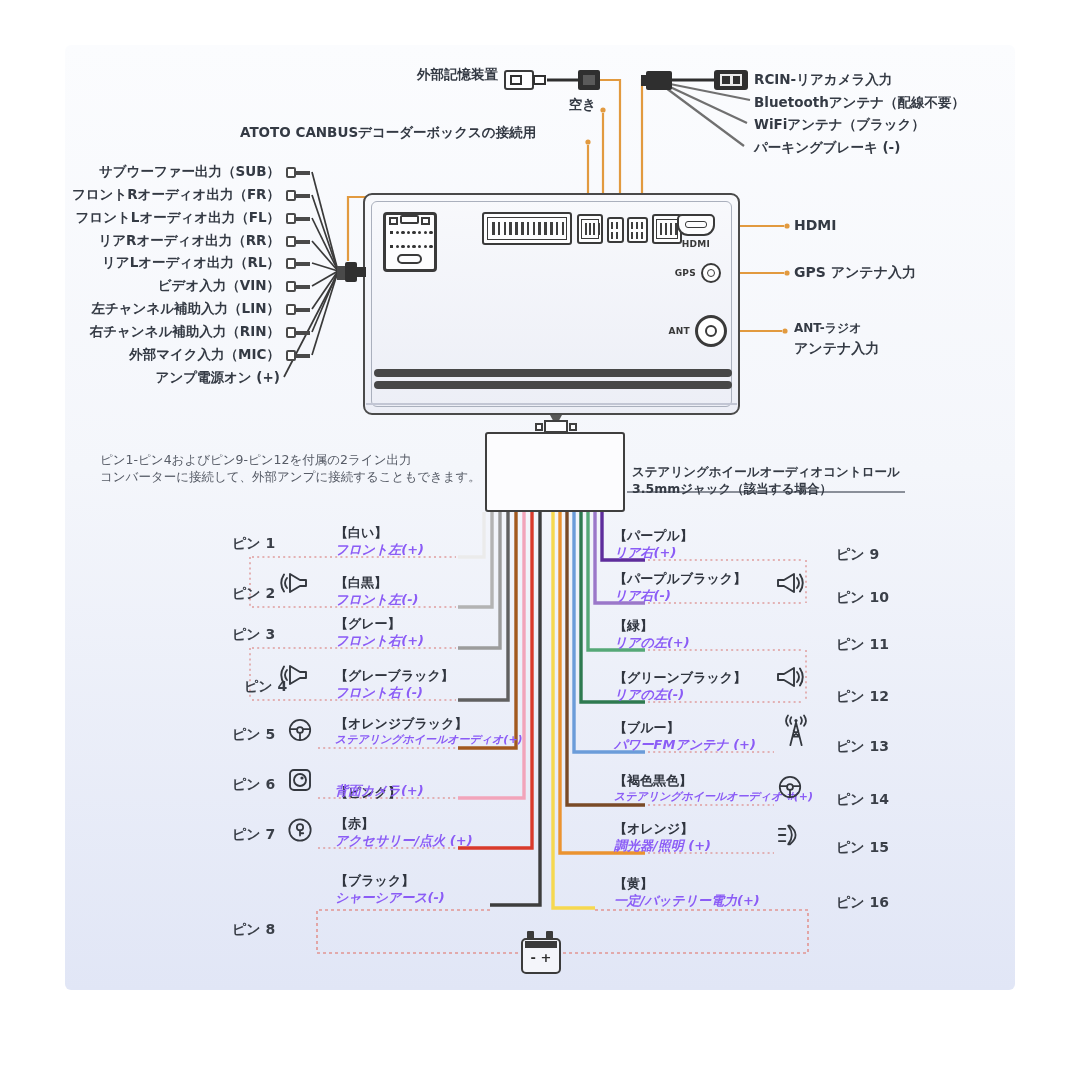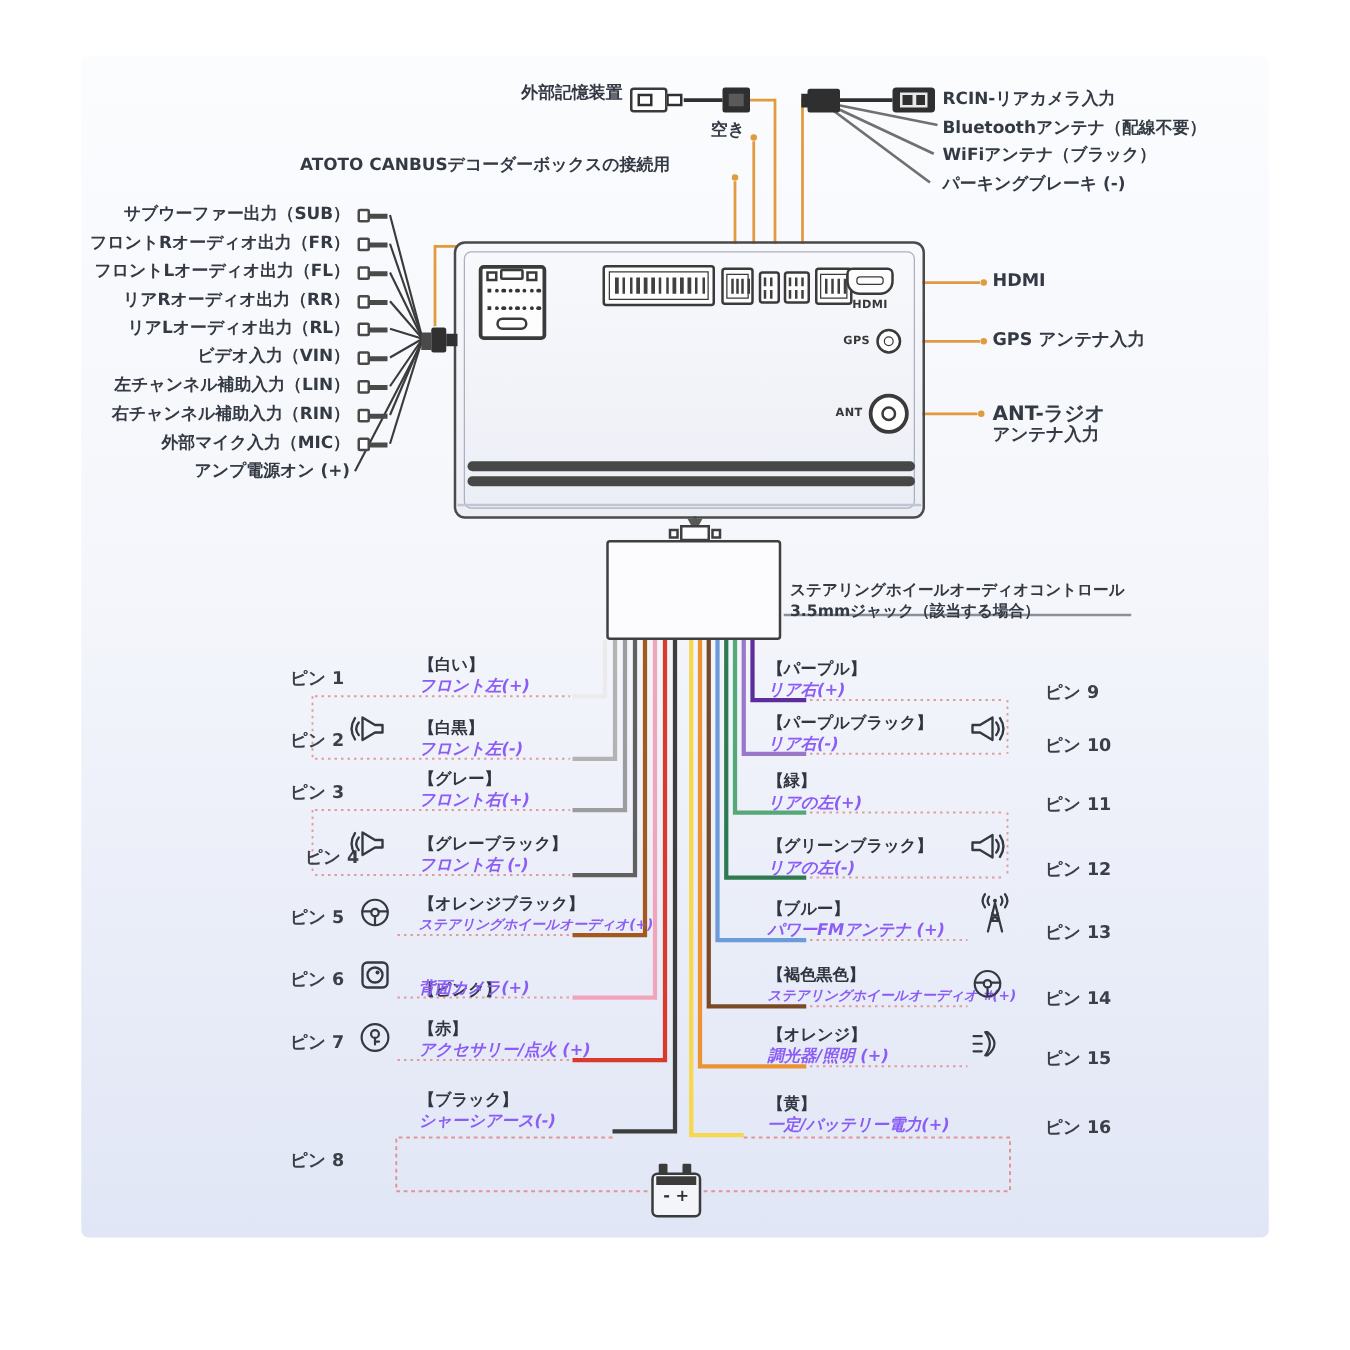--- a/index.html
+++ b/index.html
@@ -246,38 +246,40 @@
 
   <div id="port-labels"></div>
 
   <div id="left-outputs"></div>
 
   <div class="box" style="left:544px;top:420px;width:24px;height:13px;border:2px solid #3f3f3f;background:#fcfcfe;"></div>
   <div class="box" style="left:535px;top:423px;width:8px;height:8px;border:2px solid #3f3f3f;background:#fcfcfe;"></div>
   <div class="box" style="left:569px;top:423px;width:8px;height:8px;border:2px solid #3f3f3f;background:#fcfcfe;"></div>
   <div class="box" style="left:485px;top:432px;width:140px;height:80px;border:2.5px solid #3f3f3f;border-radius:3px;background:#fcfcfe;"></div>
 
+  <div class="lbl note" style="left:100px;top:452px;">ピン1-ピン4およびピン9-ピン12を付属の2ライン出力</div>
+  <div class="lbl note" style="left:100px;top:469px;">コンバーターに接続して、外部アンプに接続することもできます。</div>
   <div class="lbl swc" style="left:632px;top:448px;">ステアリングホイールオーディオコントロール</div>
   <div class="lbl swc" style="left:632px;top:465px;">3.5mmジャック（該当する場合）</div>
 
   <div id="pins-left"></div>
   <div id="pins-right"></div>
 
   <div class="box dk" style="left:527px;top:931px;width:7px;height:8px;border-radius:1px;background:#3b3b3b;"></div>
   <div class="box dk" style="left:546px;top:931px;width:7px;height:8px;border-radius:1px;background:#3b3b3b;"></div>
   <div class="box" style="left:521px;top:938px;width:40px;height:36px;border:2.5px solid #3b3b3b;border-radius:5px;background:#f4f5fa;"></div>
   <div class="box" style="left:525px;top:941px;width:32px;height:7px;background:#3b3b3b;"></div>
   <div class="lbl c" style="left:521px;top:950px;width:40px;font-size:13px;font-weight:800;color:#2f2f2f;">- +</div>
 <div class="lbl " style="left:754px;top:71px;">RCIN-リアカメラ入力</div>
     <div class="lbl " style="left:754px;top:94px;">Bluetoothアンテナ（配線不要）</div>
     <div class="lbl " style="left:754px;top:116px;">WiFiアンテナ（ブラック）</div>
     <div class="lbl " style="left:754px;top:139px;">パーキングブレーキ (-)</div>
     <div class="lbl " style="left:794px;top:217px;font-size:14px;font-weight:700;">HDMI</div>
     <div class="lbl " style="left:794px;top:264px;font-size:14px;font-weight:600;">GPS アンテナ入力</div>
-    <div class="lbl " style="left:794px;top:321px;font-size:16px;font-weight:600;">ANT-ラジオ</div>
+    <div class="lbl " style="left:794px;top:321px;font-size:12px;font-weight:600;">ANT-ラジオ</div>
     <div class="lbl " style="left:794px;top:340px;font-size:14px;">アンテナ入力</div>
     <div class="lbl r" style="left:60px;top:163px;width:220px;">サブウーファー出力（SUB）</div>
     <div class="rca" style="left: 286px; top: 166px;">
       <span class="b"></span>
       <span class="p"></span>
     </div>
     <div class="lbl r" style="left:60px;top:186px;width:220px;">フロントRオーディオ出力（FR）</div>
     <div class="rca" style="left: 286px; top: 189px;">
       <span class="b"></span>
       <span class="p"></span>

